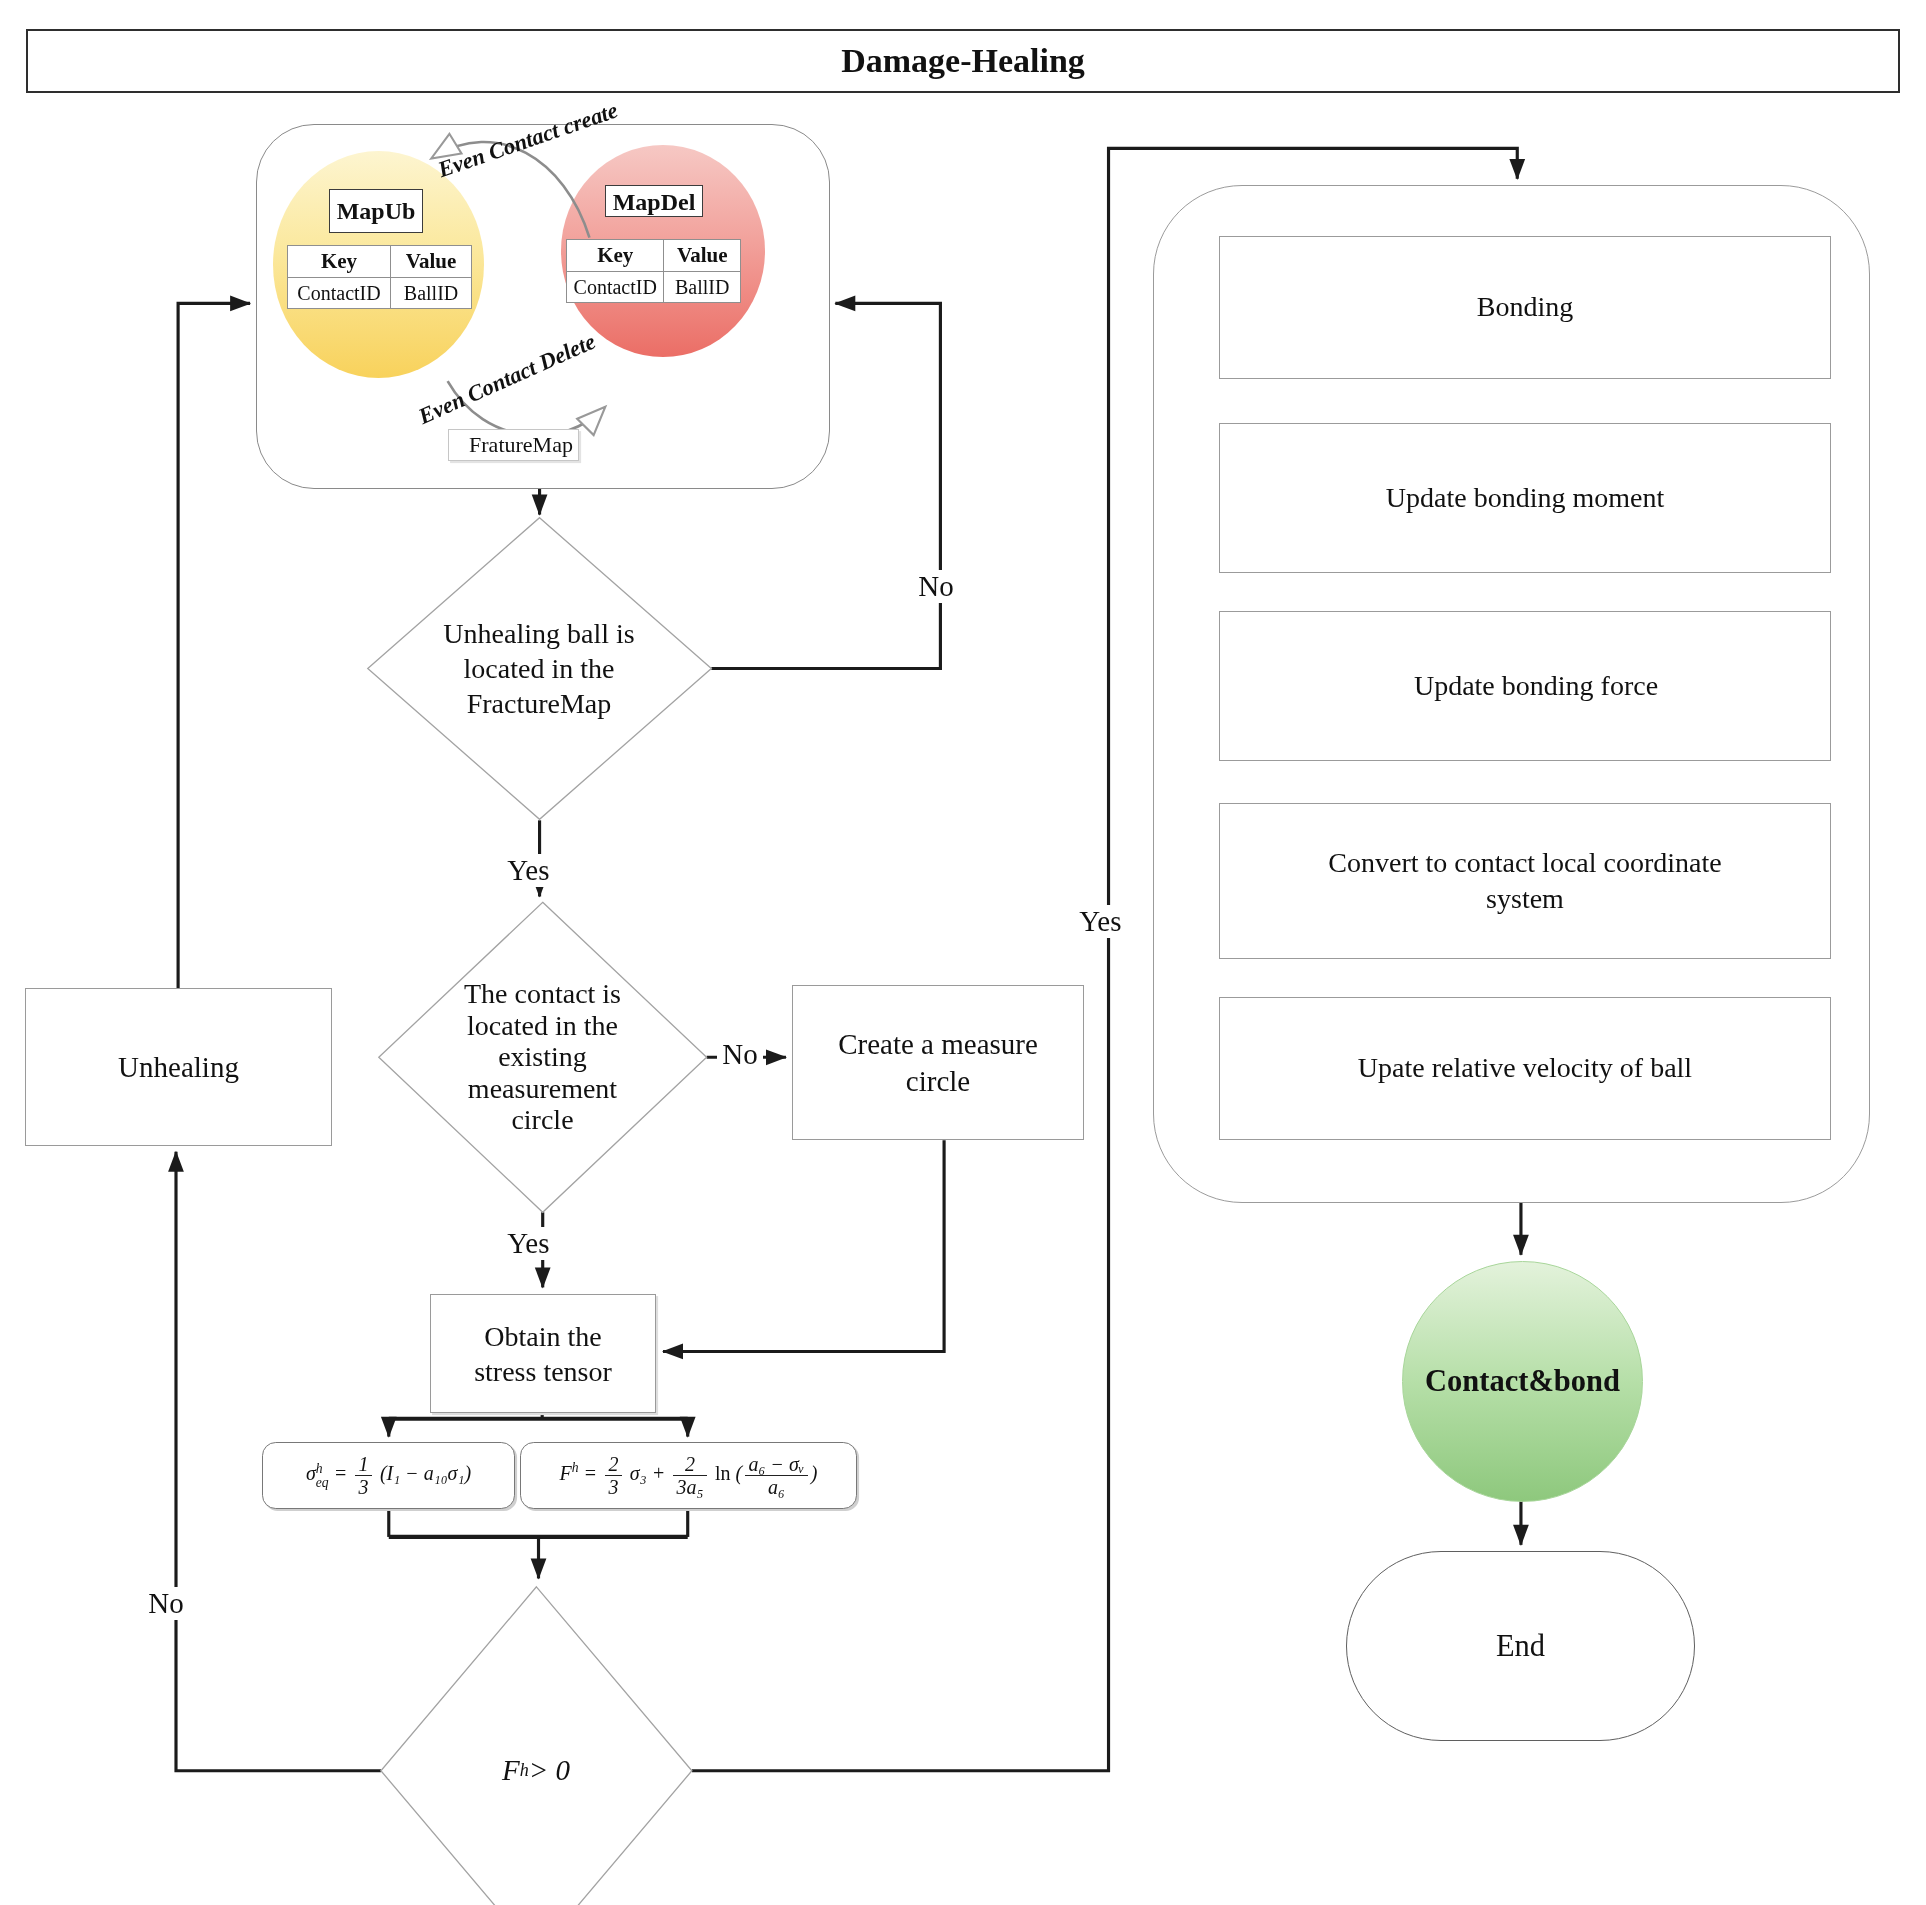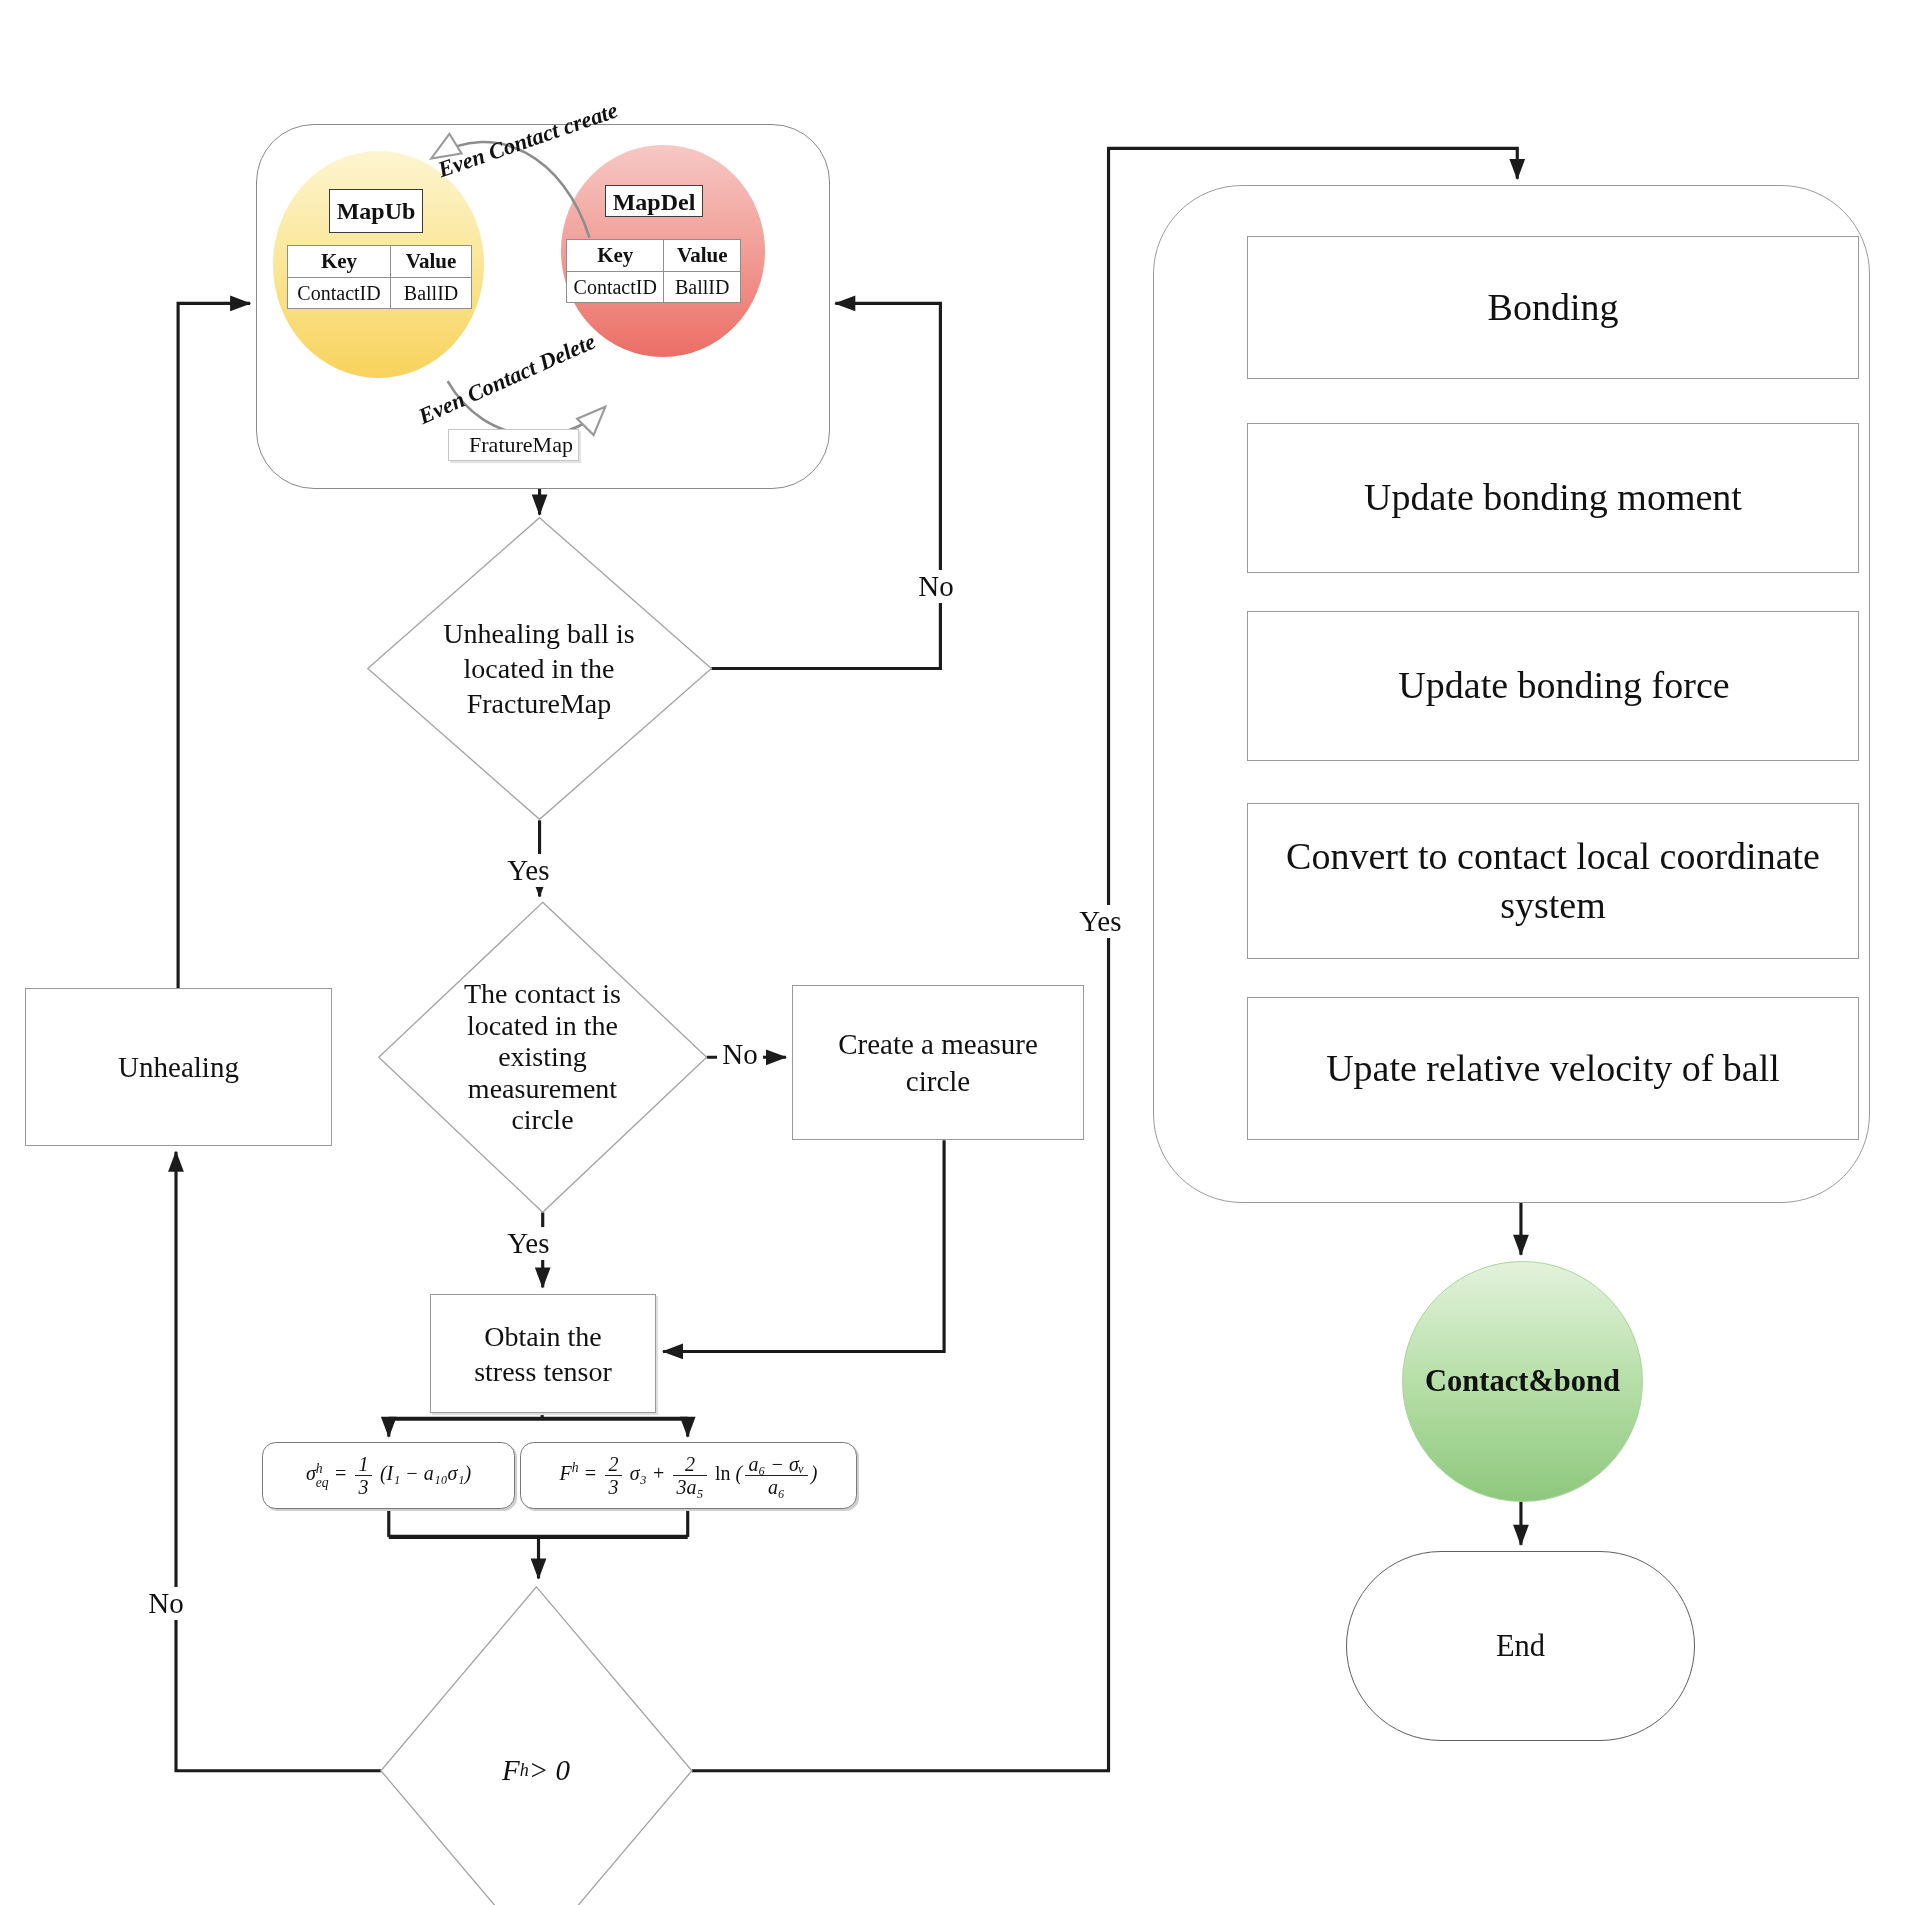--- a/index.html
+++ b/index.html
@@ -33,21 +33,21 @@
   .unhealing-box{left:25px;top:988px;width:307px;height:158px;}
   .formula{border:1.6px solid #787878;border-radius:13.7px;box-shadow:2.1px 2.1px 0 #cfcfcf;font-size:20px;z-index:4;font-style:italic;}
   .formula .frac{display:inline-block;vertical-align:middle;text-align:center;margin:0 3.2px;}
   .formula .frac .fn{display:block;border-bottom:1.6px solid #222;padding:0 3.2px;line-height:1.1;}
   .formula .frac .fd{display:block;padding:0 3.2px;line-height:1.1;}
   .formula sup{font-size:13.7px;} .formula sub{font-size:13.7px;}
   .f-left{left:262px;top:1442px;width:253px;height:67px;}
   .f-right{left:520px;top:1442px;width:337px;height:67px;}
   
   .panel{left:1153px;top:185px;width:715px;height:1016px;border:1.6px solid #9b9b9b;border-radius:89px;background:#fff;z-index:2;position:absolute;}
-  .step{left:1247px;width:612px;border:1.6px solid #9b9b9b;font-size:38px;line-height:1.3;}
+  .step{left:1219px;width:612px;border:1.6px solid #9b9b9b;font-size:28px;line-height:1.3;}
   .green-circle{left:1402px;top:1261px;width:239px;height:239px;border-radius:50%;
     background:linear-gradient(180deg,#e3f2db 0%,#b6dfa8 50%,#8ec87d 100%);
     border:1.1px solid #a8d69a;font-weight:bold;font-size:30.5px;z-index:4;position:absolute;display:flex;align-items:center;justify-content:center;}
   .end-box{left:1346px;top:1551px;width:349px;height:190px;border:1.6px solid #5f5f5f;border-radius:95px;font-size:30.5px;}
   .dia-sigma{font-style:italic;font-size:29px;}
   .dia-sigma sup{font-size:18px;}
 </style>
 </head>
 <body>
 
@@ -102,20 +102,23 @@
       <path d="M2895 2855 V2940" marker-end="url(#ah)"></path>
     </g>
 
     <g fill="#ffffff" stroke="#a3a3a3" stroke-width="2.5">
       <polygon points="1027,985 1354,1272 1027,1559 700,1272"></polygon>
       <polygon points="1033,1717 1345,2012 1033,2307 721,2012"></polygon>
       <polygon points="1021,3020 1317,3370 1021,3720 725,3370"></polygon>
     </g>
   </svg>
 
+  <div class="node title-bar">
+    <span>Damage-Healing</span>
+  </div>
 
   <div class="fmc"></div>
   <div class="ellipse ell-yellow"></div>
   <div class="ellipse ell-red"></div>
 
   <svg class="layer" width="1926" height="1906" viewBox="0 0 3666 3627" style="z-index:5">
     <g fill="none" stroke="#8d8d8d" stroke-width="5">
       <path d="M1122 452 C 1075 300 945 225 826 298" marker-end="url(#ahh)"></path>
       <path d="M852 725 C 925 852 1075 852 1148 778" marker-end="url(#ahh)"></path>
     </g>

